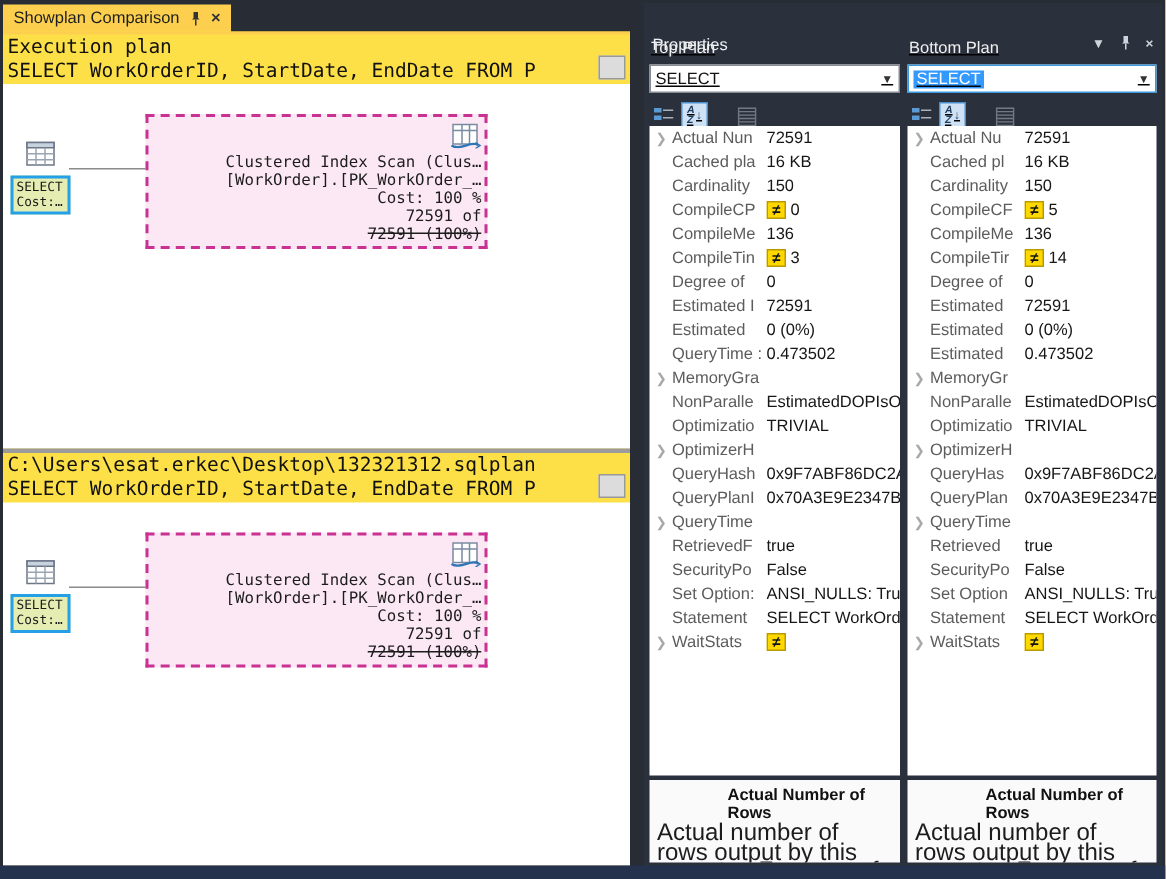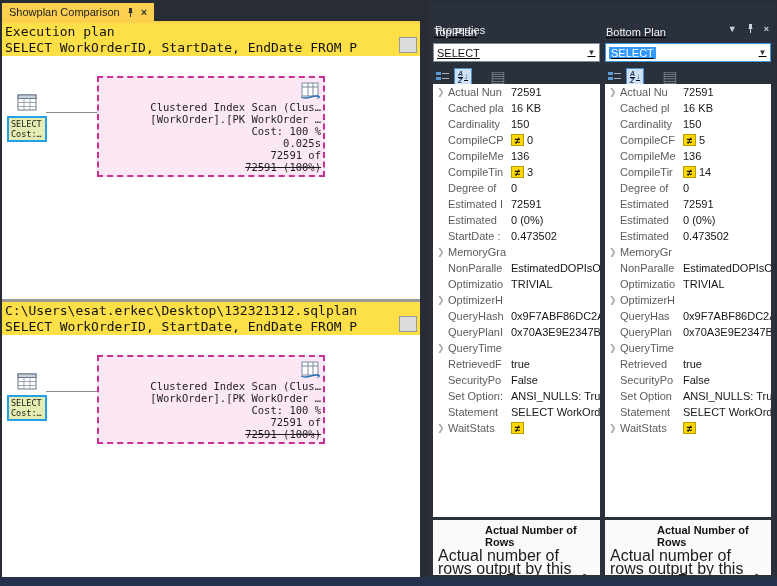--- a/index.html
+++ b/index.html
@@ -113,21 +113,20 @@
                   <line x1="3" y1="6" x2="19" y2="6" stroke="#7a8aa0"></line>
                   <line x1="9" y1="2" x2="9" y2="15" stroke="#7a8aa0"></line>
                   <line x1="14" y1="2" x2="14" y2="15" stroke="#7a8aa0"></line>
                   <path d="M2 16 C8 20,16 12,20 16" stroke="#2e75b6" stroke-width="1.5" fill="none"></path>
                   <path d="M18 14 l3 2 -3 2" stroke="#2e75b6" fill="none"></path>
                 </svg>
             </span>
             <div class="sline">Clustered Index Scan (Clus…</div>
             <div class="sline">[WorkOrder].[PK_WorkOrder_…</div>
             <div class="sline">Cost: 100 %</div>
-            <div class="sline">0.025s</div>
             <div class="sline">72591 of</div>
             <div class="sline strike">72591 (100%)</div>
           </div>
         </div>
       </div>
 
       <div class="h-splitter"></div>
 
       <div class="plan-panel p2">
         <div class="panel-header">
@@ -293,21 +292,21 @@
 
             <span class="plabel">Estimated</span>
             <span class="pvalue">
 
               <span class="pvtext">0 (0%)</span>
             </span>
           </div>
 
           <div class="prow">
 
-            <span class="plabel">StartDate :</span>
+            <span class="plabel">QueryTime :</span>
             <span class="pvalue">
 
               <span class="pvtext">0.473502</span>
             </span>
           </div>
 
           <div class="prow">
             <span class="exp">❯</span>
             <span class="plabel">MemoryGra</span>
             <span class="pvalue">

